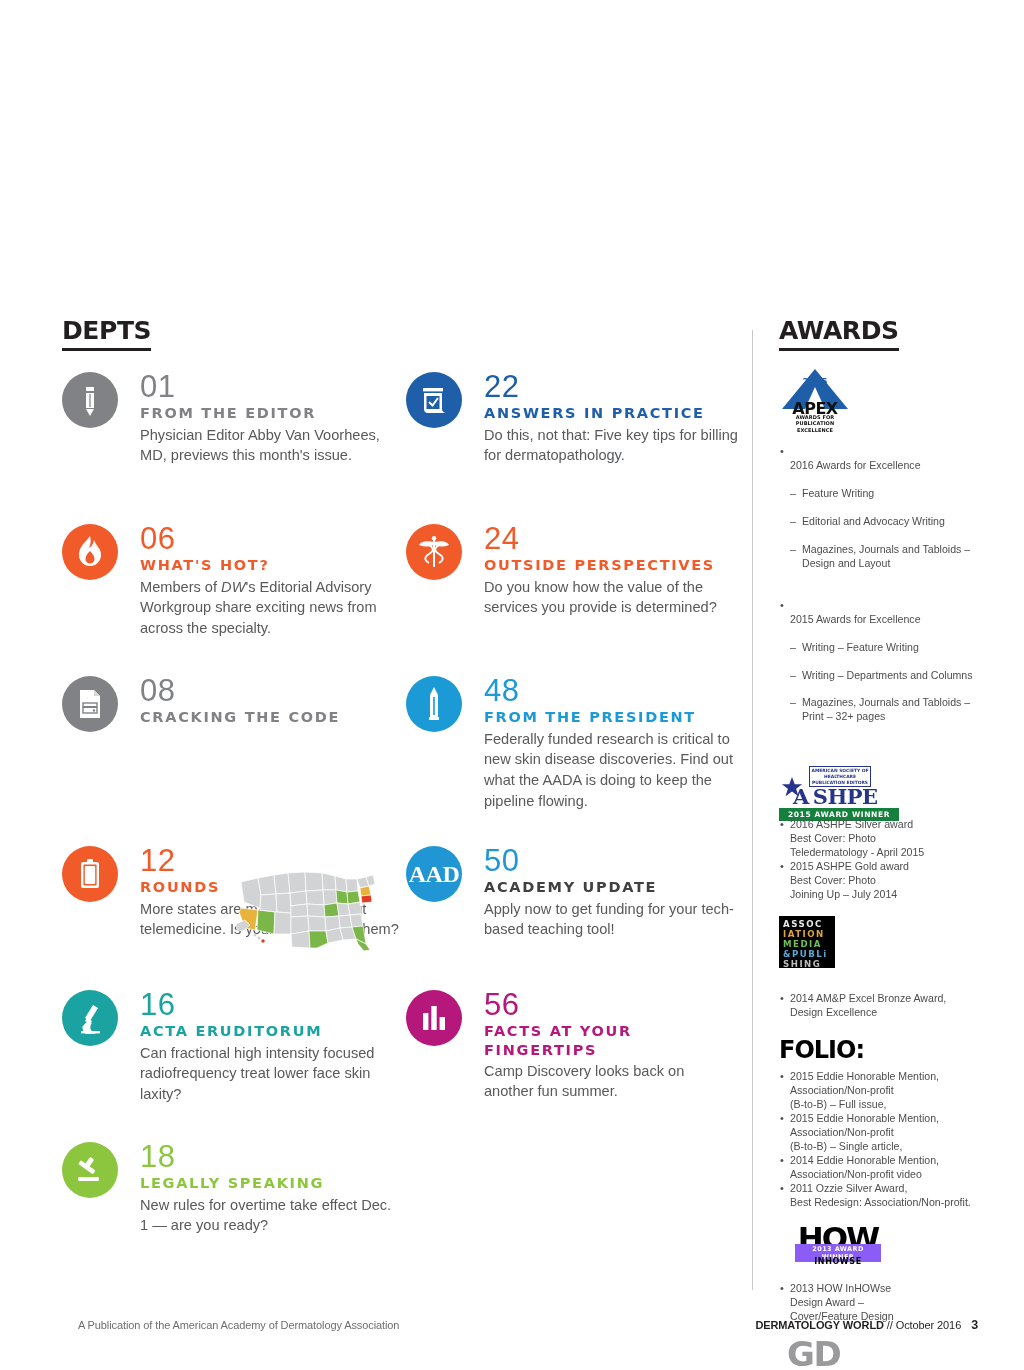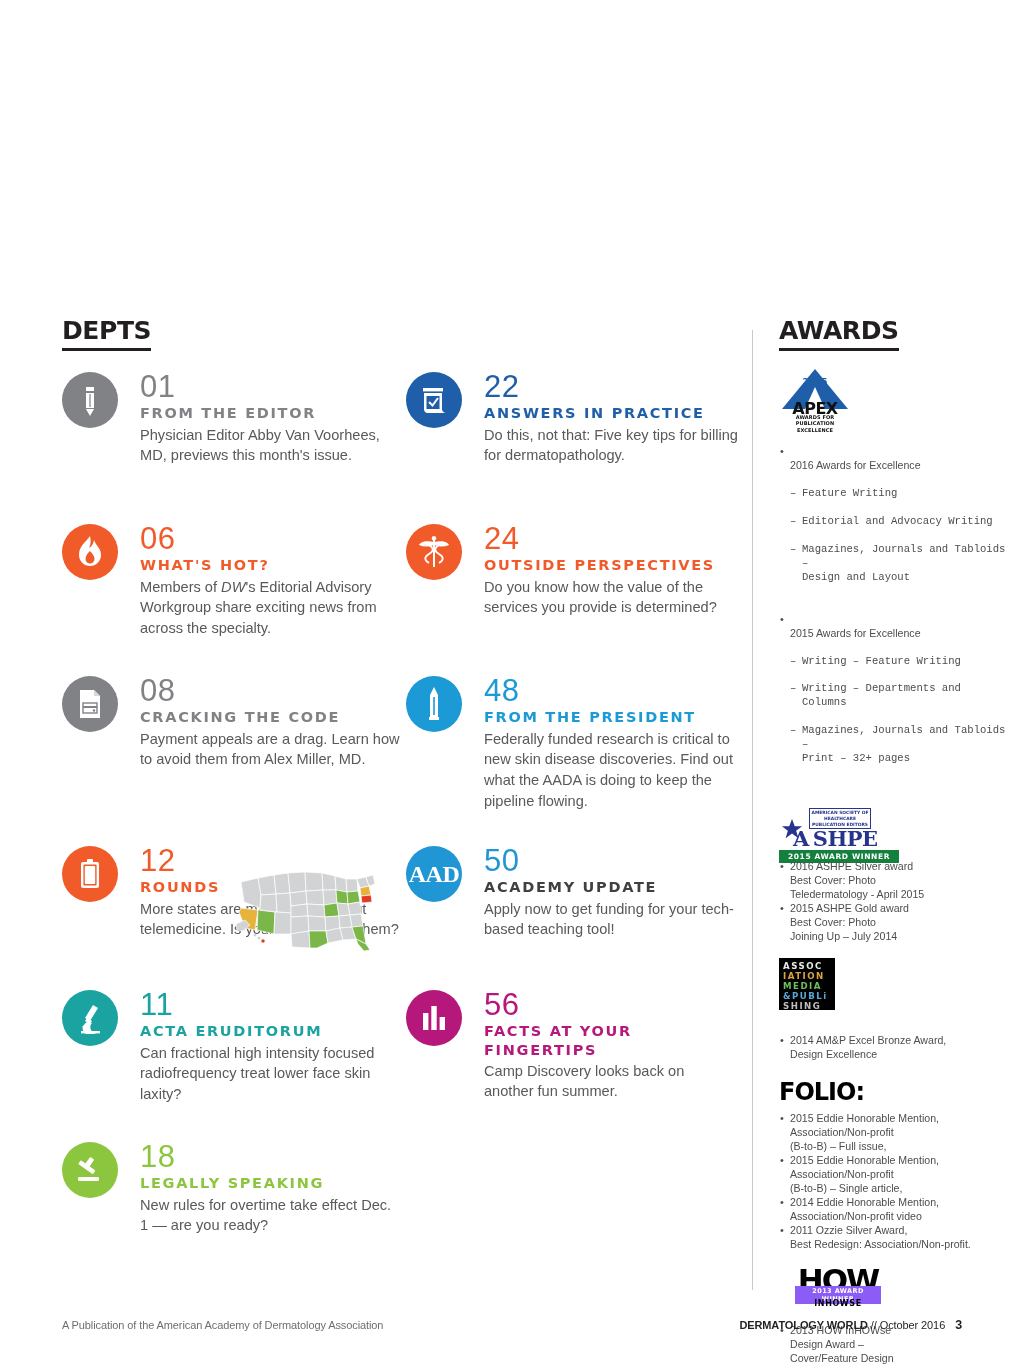--- a/index.html
+++ b/index.html
@@ -85,21 +85,21 @@
     margin-bottom: 0px;
     white-space: pre-line;
   }
   .award-list > li::before {
     content: "\2022";
     position: absolute; left: 1px; top: -1px;
     font-size: 11px; color: #4d4d4f;
   }
   .sub-list { list-style: none; margin: 0; padding: 0; }
   .sub-list > li {
-    position: relative; padding-left: 12px; white-space: pre-line; font-family: Liberation Mono, monospace;
+    position: relative; padding-left: 12px; white-space: pre-line;
   }
   .sub-list > li::before {
     content: "\2013";
     position: absolute; left: 0; top: 0; color: #4d4d4f;
   }
 
   .logo-wrap { margin: 14px 0 4px 0; }
 
   
   .apex { position: relative; width: 72px; height: 56px; }
@@ -198,21 +198,21 @@
     font-family: "DejaVu Sans", sans-serif; font-weight: bold;
     font-size: 34px; letter-spacing: -1.5px; color: #9a9a9c; line-height: 0.88;
   }
   .gd-bot {
     font-family: "DejaVu Sans", sans-serif; font-weight: bold;
     font-size: 21px; letter-spacing: 2px; color: #9a9a9c; line-height: 1;
   }
 
   
   .footer {
-    position: absolute; left: 62px; top: 1318px; width: 900px;
+    position: absolute; left: 78px; top: 1318px; width: 900px;
     display: flex; justify-content: space-between; align-items: baseline;
   }
   .footer-left {
     font-family: "Liberation Sans", sans-serif;
     font-size: 11px; color: #6d6e71; letter-spacing: -0.1px;
   }
   .footer-right {
     font-family: "Liberation Sans", sans-serif;
     font-size: 11px; color: #231f20; letter-spacing: -0.1px;
   }
@@ -272,21 +272,20 @@
             <path d="M4 2 h14 l6 6 v22 H4 Z" fill="#fff"></path>
             <path d="M18 2 v6 h6 Z" fill="#d7d8d9"></path>
             <rect x="7" y="15" width="14" height="10" fill="none" stroke="#808285" stroke-width="1.4"></rect>
             <rect x="7" y="18" width="14" height="2" fill="#808285"></rect>
             <circle cx="18" cy="22.5" r="1.2" fill="#808285"></circle>
           </svg>
       </div>
       <div class="entry-body">
         <div class="num" style="color:#808285;">08</div>
         <div class="dept-title" style="color:#808285;">CRACKING THE CODE</div>
-        <div class="blurb" style="max-width:330px;">Payment appeals are a drag. Learn how to avoid them from Alex Miller, MD.</div>
       </div>
     </div>
 
     
     <div class="entry" style="left:0; top:528px; width:340px;">
       <div class="icon-circle" style="background:#f15a29;">
         <svg width="26" height="32" viewBox="0 0 26 32">
             <rect x="10" y="1" width="6" height="4" rx="1" fill="#fff"></rect>
             <rect x="4" y="4" width="18" height="26" rx="2" fill="#fff"></rect>
             <rect x="6.4" y="6.5" width="13.2" height="21" rx="1" fill="#f15a29"></rect>
@@ -361,21 +360,21 @@
       <div class="icon-circle" style="background:#1aa3a0;">
         <svg width="30" height="32" viewBox="0 0 30 32">
             <path d="M18 3 l5 3 -8 13 -5 -3 Z" fill="#fff"></path>
             <path d="M12 16 l5 3 -2 3 -5 -3 Z" fill="#fff"></path>
             <path d="M12 20 c-5 3 -6 9 -1 12 h10 c-6 -2 -7 -8 -4 -11 Z" fill="#fff"></path>
             <rect x="6" y="29" width="19" height="2.4" fill="#fff"></rect>
             <circle cx="9" cy="25" r="1.6" fill="#fff"></circle>
           </svg>
       </div>
       <div class="entry-body">
-        <div class="num" style="color:#1aa3a0;">11</div>
+        <div class="num" style="color:#1aa3a0;">16</div>
         <div class="dept-title" style="color:#1aa3a0;">ACTA ERUDITORUM</div>
         <div class="blurb" style="max-width:330px;">Can fractional high intensity focused radiofrequency treat lower face skin laxity?</div>
       </div>
     </div>
 
     
     <div class="entry" style="left:0; top:824px; width:340px;">
       <div class="icon-circle" style="background:#8cc63f;">
         <svg width="32" height="30" viewBox="0 0 32 30">
             <rect x="4" y="10" width="18" height="4.6" rx="1" transform="rotate(35 13 12)" fill="#fff"></rect>

